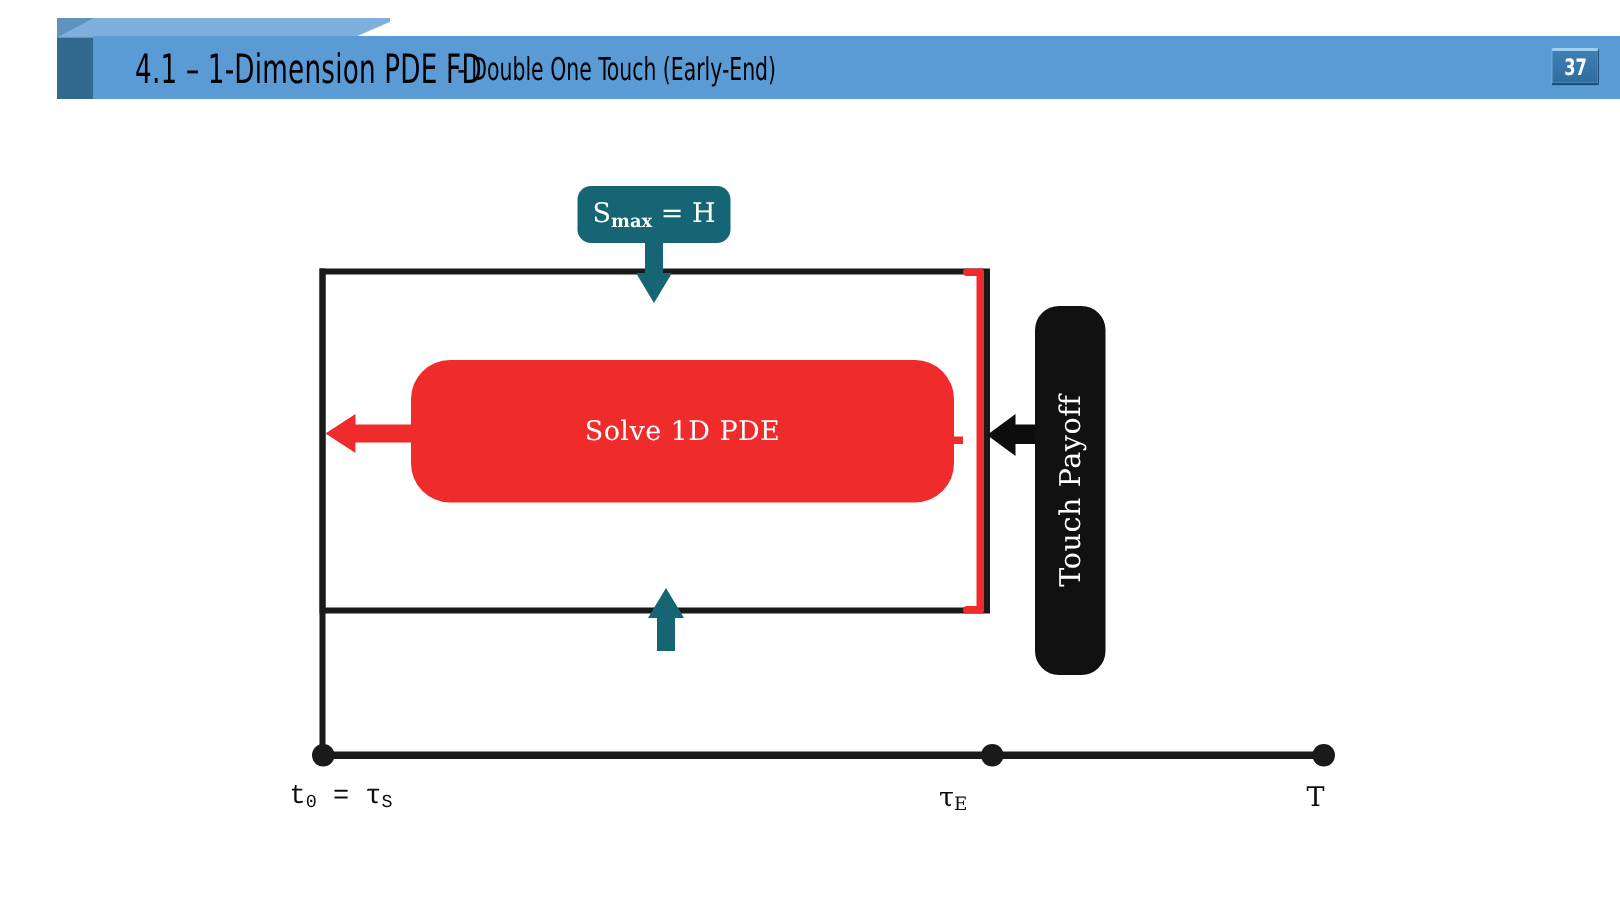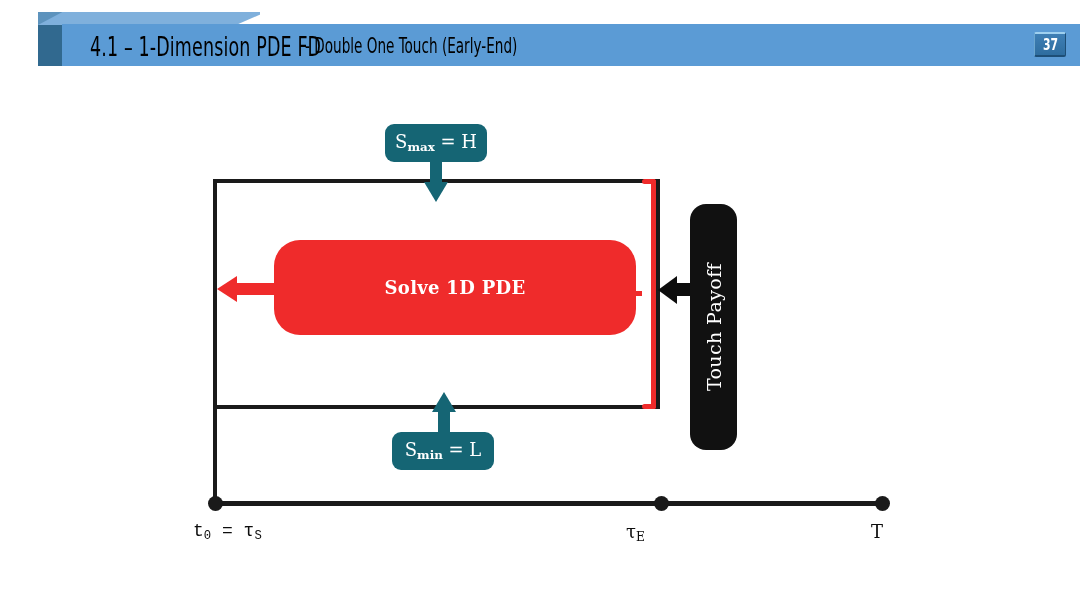--- a/index.html
+++ b/index.html
@@ -220,21 +220,21 @@
     height: 95px;
     background: #ef2b2b;
     border-radius: 26px;
     display: flex;
     align-items: center;
     justify-content: center;
   }
   .pde-box span {
     color: #ffffff;
     font-family: "DejaVu Serif", "Liberation Serif", serif;
-    font-weight: bold;
+    font-weight: normal;
     font-size: 18px;
     letter-spacing: 0.3px;
   }
 
   
   .red-left-arrow {
     position: absolute;
     left: 217px;
     top: 203px;
     width: 60px;
@@ -472,23 +472,20 @@
   </div>
   <div class="teal-arrow-down">
     <div class="shaft"></div>
     <div class="head"></div>
   </div>
 
   <div class="teal-arrow-up">
     <div class="head"></div>
     <div class="shaft"></div>
   </div>
-  <div class="callout callout-smin">
-    <span><span>S</span><sub>min</sub> <span>= L</span></span>
-  </div>
 
   <div class="pde-box">
     <span>Solve 1D PDE</span>
   </div>
 
   <div class="red-left-arrow">
     <div class="shaft"></div>
     <div class="head"></div>
   </div>
 

